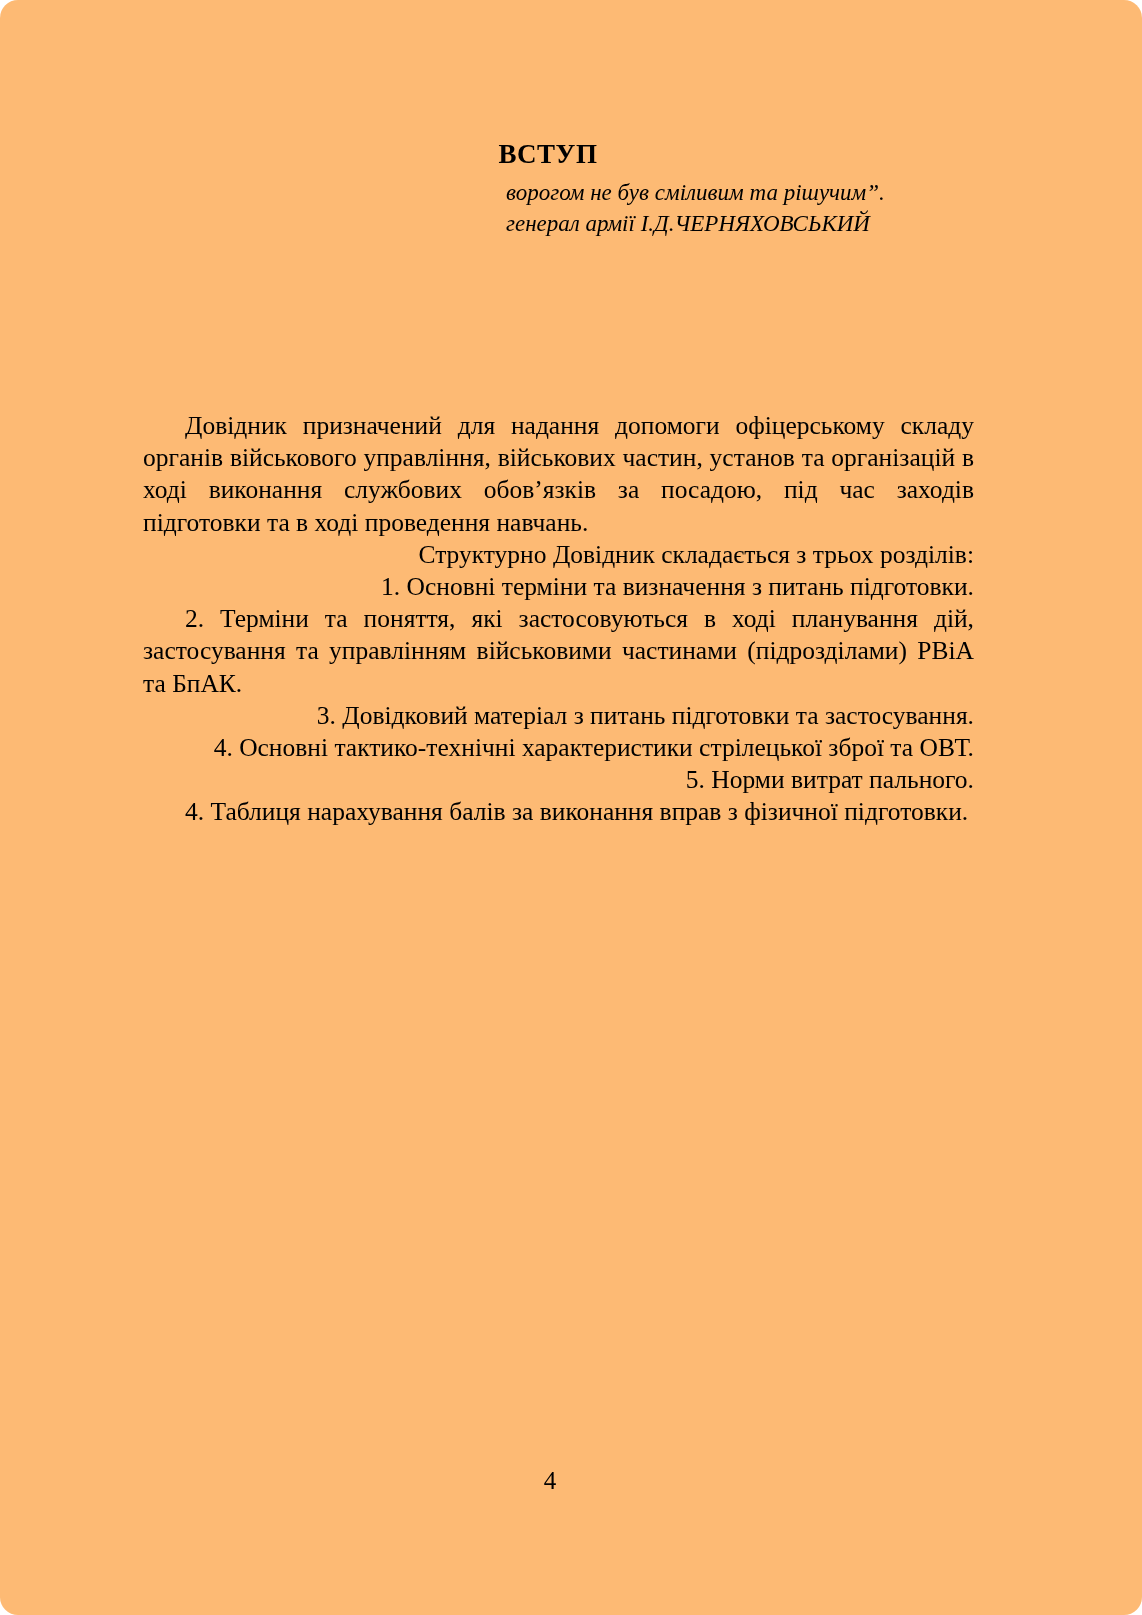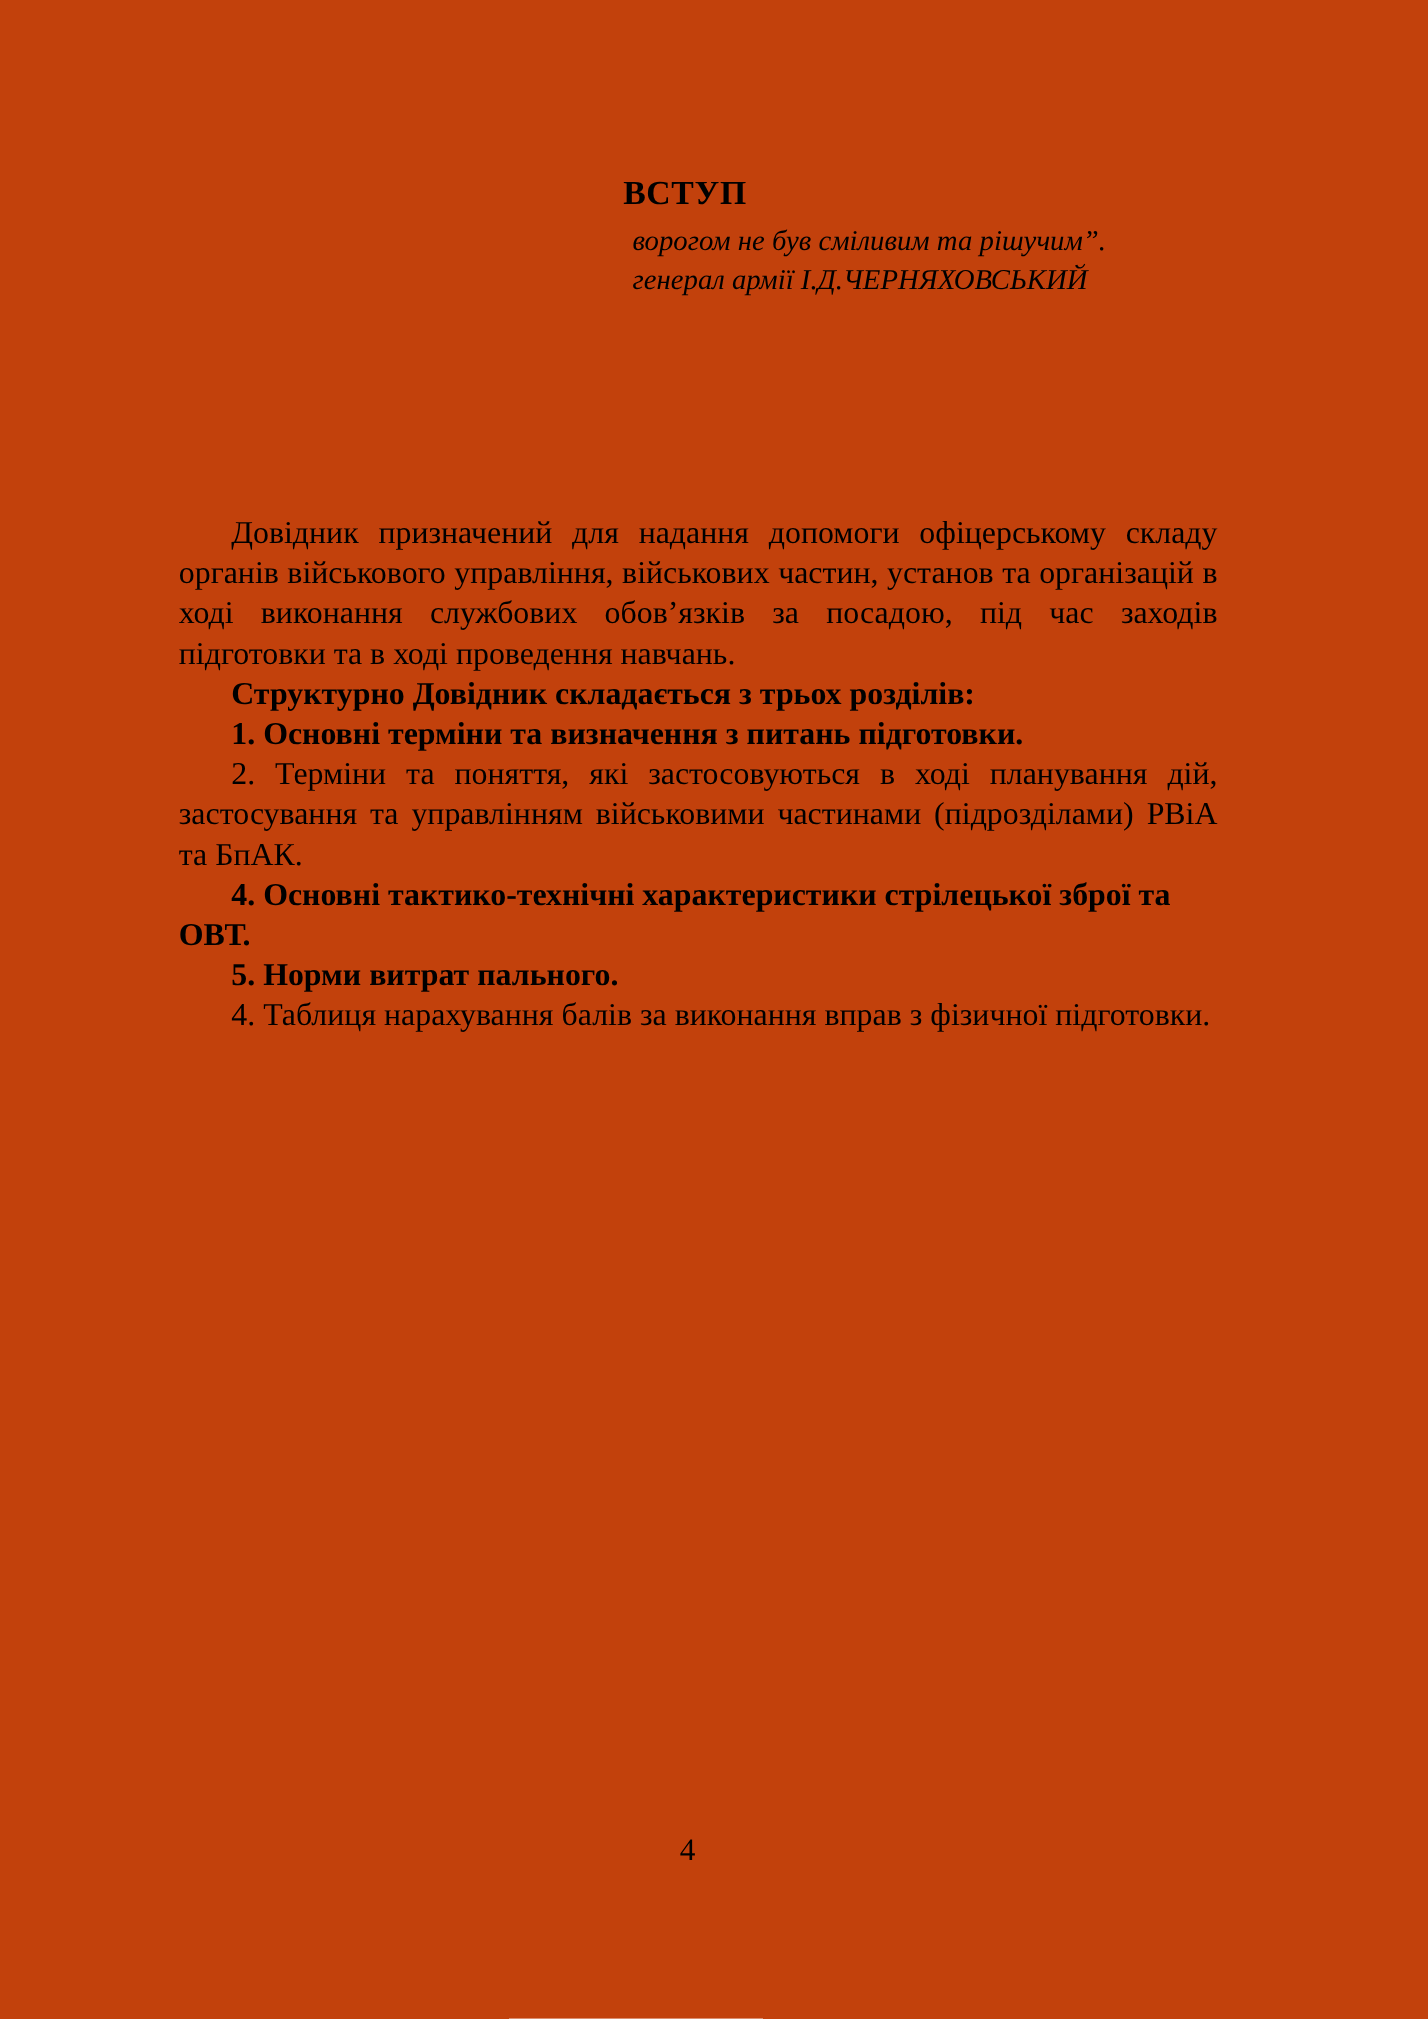--- a/index.html
+++ b/index.html
@@ -11,22 +11,23 @@
   body {
     font-family: "Liberation Serif", "DejaVu Serif", serif;
     color: #000000;
     -webkit-font-smoothing: antialiased;
   }
   .page {
     position: relative;
     width: 1142px;
     height: 1615px;
     margin: 0 auto;
-    background: #c2410c;
+    background: #fdba74;
     overflow: hidden;
+    border-radius: 18px;
   }
 
   
   .doc-title {
     position: absolute;
     left: 0;
     top: 122px;
     width: 1096px;
     text-align: center;
     font-weight: bold;
@@ -74,22 +75,21 @@
   .para {
     margin: 0;
     font-size: 25.5px;
     line-height: 32.2px;
     text-align: justify;
     text-indent: 42px;
     font-stretch: semi-condensed;
     transform-origin: left top;
   }
   .para.nojustify {
-    text-align: left;
-    font-weight: bold;
+    text-align: right;
   }
 
   
   .page-number {
     position: absolute;
     left: 0;
     top: 1467px;
     width: 1100px;
     text-align: center;
     font-size: 25px;
@@ -105,20 +105,21 @@
   <div class="epigraph">
     <p class="epigraph-quote"> <span class="lastline">ворогом не був сміливим та рішучим”.</span></p>
     <p class="epigraph-author">генерал армії І.Д.ЧЕРНЯХОВСЬКИЙ</p>
   </div>
 
   <div class="body-block">
     <p class="para">Довідник призначений для надання допомоги офіцерському складу органів військового управління, військових частин, установ та організацій в ході виконання службових обов’язків за посадою, під час заходів підготовки та в ході проведення навчань.</p>
     <p class="para nojustify">Структурно Довідник складається з трьох розділів:</p>
     <p class="para nojustify">1. Основні терміни та визначення з питань підготовки.</p>
     <p class="para">2. Терміни та поняття, які застосовуються в ході планування дій, застосування та управлінням військовими частинами (підрозділами) РВіА та БпАК.</p>
+    <p class="para nojustify">3. Довідковий матеріал з питань підготовки та застосування.</p>
     <p class="para nojustify">4. Основні тактико-технічні характеристики стрілецької зброї та ОВТ.</p>
     <p class="para nojustify">5. Норми витрат пального.</p>
     <p class="para">4. Таблиця нарахування балів за виконання вправ з фізичної підготовки.</p>
   </div>
 
   <div class="page-number">4</div>
 
 </div>
 
 </body></html>

